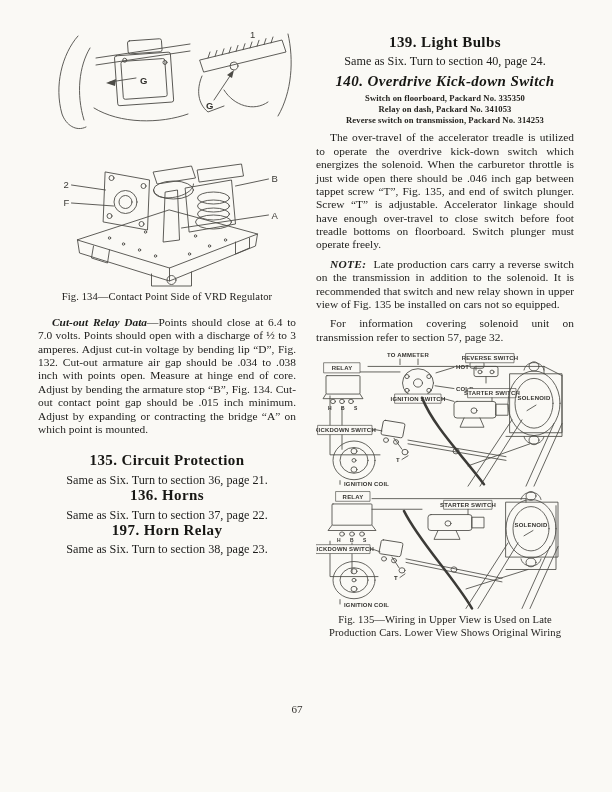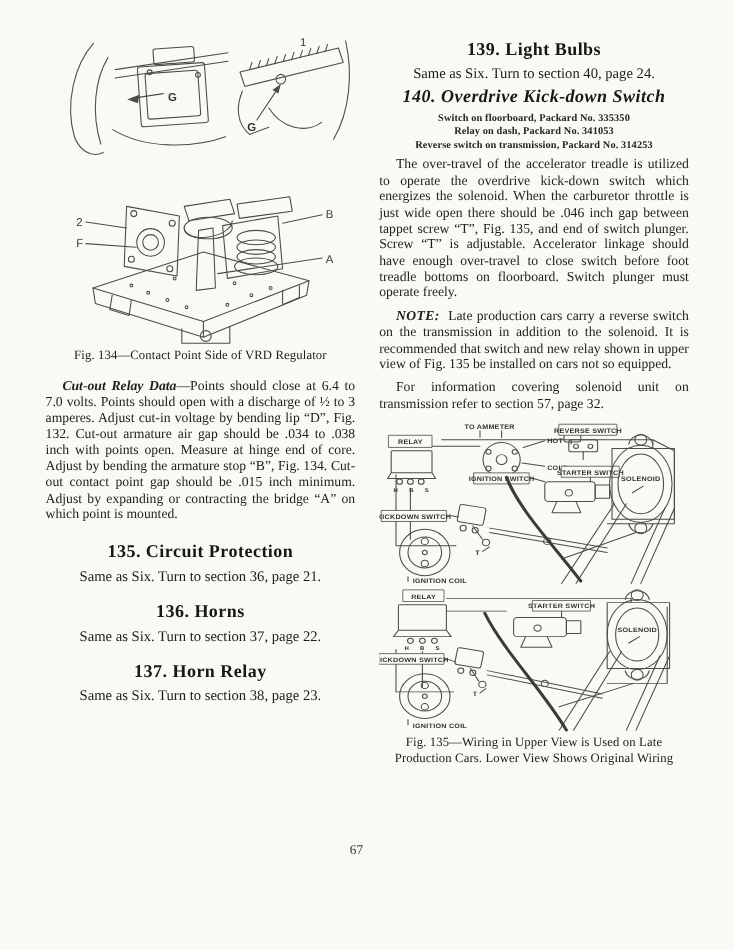--- a/index.html
+++ b/index.html
@@ -39,21 +39,21 @@
   .lead-bi{font-weight:bold;font-style:italic;}
   .note-lead{font-weight:bold;font-style:italic;letter-spacing:.3px;}
   .sec-head{
     font-size:15px;font-weight:bold;text-align:center;
     margin:0;letter-spacing:.4px;line-height:1.15;color:#171714;
   }
   .same-as{
     font-size:12.2px;text-align:center;
     margin:3px 0 0 0;line-height:1.2;
   }
-  .sec-block{margin-top:15px;}
+  .sec-block{}
   .parts{
     text-align:center;font-size:8.6px;font-weight:bold;line-height:1.25;
     margin:3px 0 0 0;color:#24231f;letter-spacing:.1px;
   }
   .page-number{
     position:absolute;left:282px;top:703px;width:30px;
     text-align:center;font-size:11px;color:#33322e;
   }
   .mt2{margin-top:2px;} .mt4{margin-top:4px;}
   .mt6{margin-top:6px;} .mt8{margin-top:4px;font-style:italic;}
@@ -157,21 +157,21 @@
 
   <div class="sec-block mt16">
     <h2 class="sec-head">135. Circuit Protection</h2>
     <p class="same-as">Same as Six. Turn to section 36, page 21.</p>
   </div>
   <div class="sec-block">
     <h2 class="sec-head">136. Horns</h2>
     <p class="same-as">Same as Six. Turn to section 37, page 22.</p>
   </div>
   <div class="sec-block">
-    <h2 class="sec-head">137. Horn Relay</h2>
+    <h2 class="sec-head">197. Horn Relay</h2>
     <p class="same-as">Same as Six. Turn to section 38, page 23.</p>
   </div>
 </div>
 
 <div class="col col-right">
 
   <h2 class="sec-head">139. Light Bulbs</h2>
   <p class="same-as">Same as Six.  Turn to section 40, page 24.</p>
 
   <h2 class="sec-head mt8">140. Overdrive Kick-down Switch</h2>

